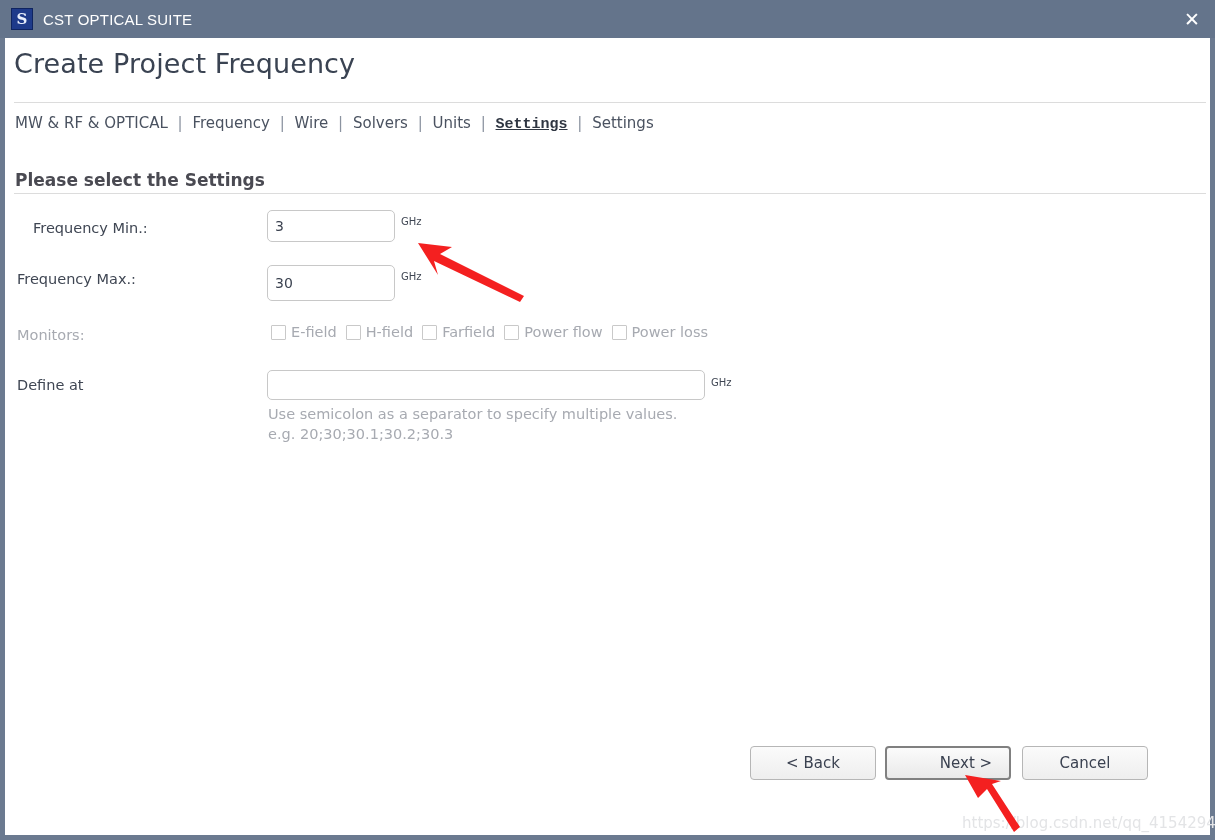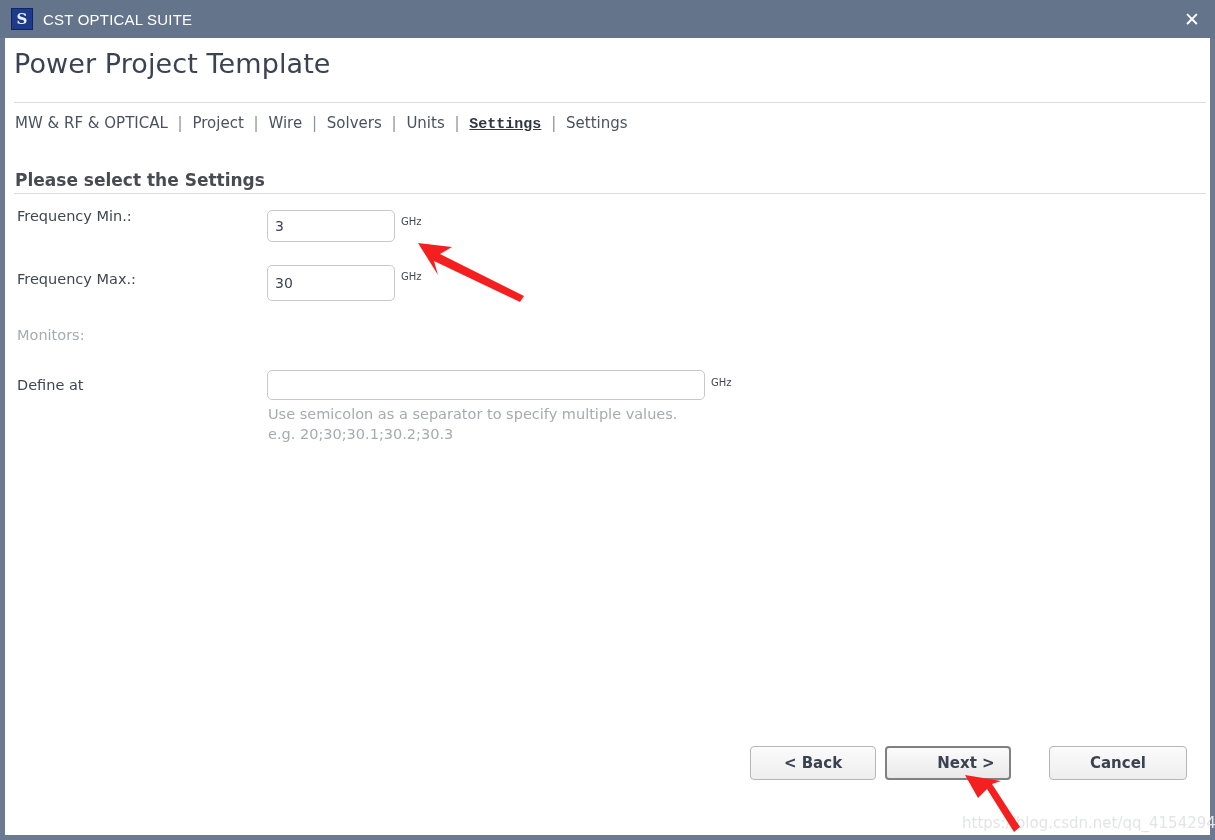--- a/index.html
+++ b/index.html
@@ -160,21 +160,21 @@
   .txtbox::placeholder { color: #b9bcc2; }
 
   .unit {
     position: absolute;
     font-size: 10px;
     color: #3f4653;
     font-family: "DejaVu Sans", sans-serif;
   }
 
   
-  #label-fmin { top: 208px; }
+  #label-fmin { top: 220px; margin-left: 16px; }
   #input-fmin { left: 262px; top: 210px; width: 128px; height: 32px; }
   #unit-fmin  { left: 396px; top: 216px; }
   
   #label-fmax { top: 271px; text-align: center; }
   #input-fmax { left: 262px; top: 265px; width: 128px; height: 36px; }
   #unit-fmax  { left: 396px; top: 271px; }
 
   
   #label-monitors { top: 327px; }
   #monitors-group {
@@ -220,45 +220,44 @@
     font-family: "DejaVu Sans", sans-serif;
   }
 
   
   #buttonbar {
     position: absolute;
     left: 745px;
     top: 746px;
     display: flex;
     align-items: center;
-    font-weight: bold;
   }
   .btn {
     box-sizing: border-box;
     height: 34px;
     border: 1px solid #b6b6b6;
     border-radius: 4px;
     background: linear-gradient(#fbfbfb, #eeeeee);
     color: #3a4150;
     font-size: 15px;
     font-family: "DejaVu Sans", sans-serif;
     display: flex;
     align-items: center;
     justify-content: center;
     cursor: pointer;
   }
   #btn-back   { width: 126px; margin-right: 9px; }
   #btn-next   {
     width: 126px;
-    margin-right: 38px;
+    margin-right: 11px;
     border: 2px solid #808080;
     background: linear-gradient(#fbfbfb, #e9e9e9);
     padding-left: 36px;
   }
-  #btn-cancel { width: 138px; }
+  #btn-cancel { width: 126px; }
 
   
   #arrows {
     position: absolute;
     left: -5px;
     top: 0;
     width: 1215px;
     height: 840px;
     pointer-events: none;
   }
@@ -278,27 +277,27 @@
 <div id="window">
 
   <div id="titlebar">
     <div id="app-icon">
       <span class="glyph">S</span>
     </div>
     <div id="title-text">CST OPTICAL SUITE</div>
     <div id="close-btn">✕</div>
   </div>
 
-  <div id="page-title">Power Project Template</div>
+  <div id="page-title">Create Project Frequency</div>
   <div class="hrule" id="rule-top"></div>
 
   <div id="breadcrumb">
     <span class="crumb">MW &amp; RF &amp; OPTICAL</span>
     <span class="sep">|</span>
-    <span class="crumb">Project</span>
+    <span class="crumb">Frequency</span>
     <span class="sep">|</span>
     <span class="crumb">Wire</span>
     <span class="sep">|</span>
     <span class="crumb">Solvers</span>
     <span class="sep">|</span>
     <span class="crumb">Units</span>
     <span class="sep">|</span>
     <span class="crumb active">Settings</span>
     <span class="sep">|</span>
     <span class="crumb">Settings</span>
@@ -309,20 +308,42 @@
 
   <div class="row-label" id="label-fmin">Frequency Min.:</div>
   <input class="txtbox" id="input-fmin" type="text" value="3" style="">
   <div class="unit" id="unit-fmin">GHz</div>
 
   <div class="row-label" id="label-fmax">Frequency Max.:</div>
   <input class="txtbox" id="input-fmax" type="text" value="30" style="">
   <div class="unit" id="unit-fmax">GHz</div>
 
   <div class="row-label disabled" id="label-monitors">Monitors:</div>
+  <div id="monitors-group">
+    <div class="cbwrap">
+      <div class="cbox"></div>
+      <span class="cblabel">E-field</span>
+    </div>
+    <div class="cbwrap">
+      <div class="cbox"></div>
+      <span class="cblabel">H-field</span>
+    </div>
+    <div class="cbwrap">
+      <div class="cbox"></div>
+      <span class="cblabel">Farfield</span>
+    </div>
+    <div class="cbwrap">
+      <div class="cbox"></div>
+      <span class="cblabel">Power flow</span>
+    </div>
+    <div class="cbwrap">
+      <div class="cbox"></div>
+      <span class="cblabel">Power loss</span>
+    </div>
+  </div>
 
   <div class="row-label" id="label-defineat">Define at</div>
   <input class="txtbox" id="input-defineat" type="text" value="" style="">
   <div class="unit" id="unit-defineat">GHz</div>
   <div id="hint">
     <div>Use semicolon as a separator to specify multiple values.</div>
     <div>e.g. 20;30;30.1;30.2;30.3</div>
   </div>
 
   <div id="buttonbar">

